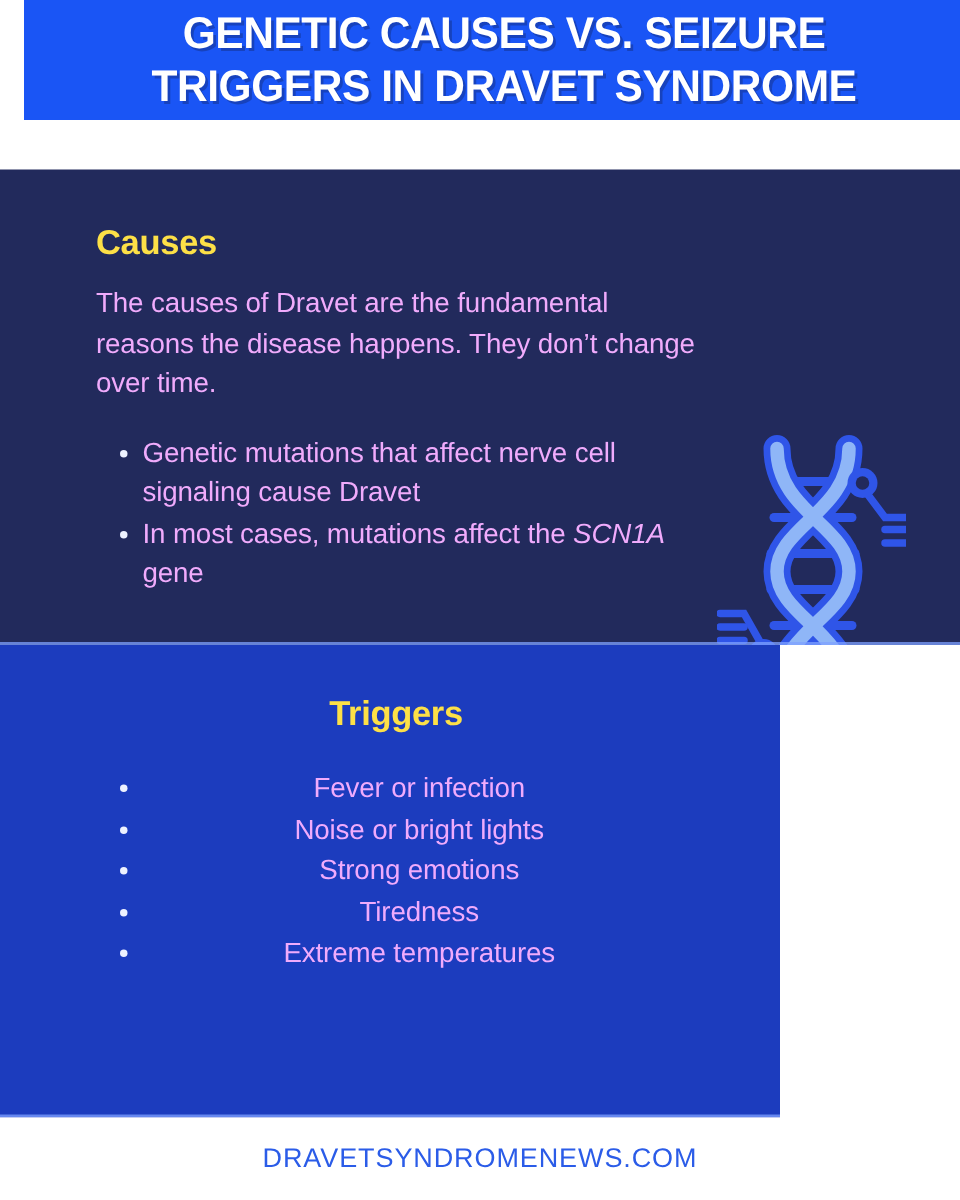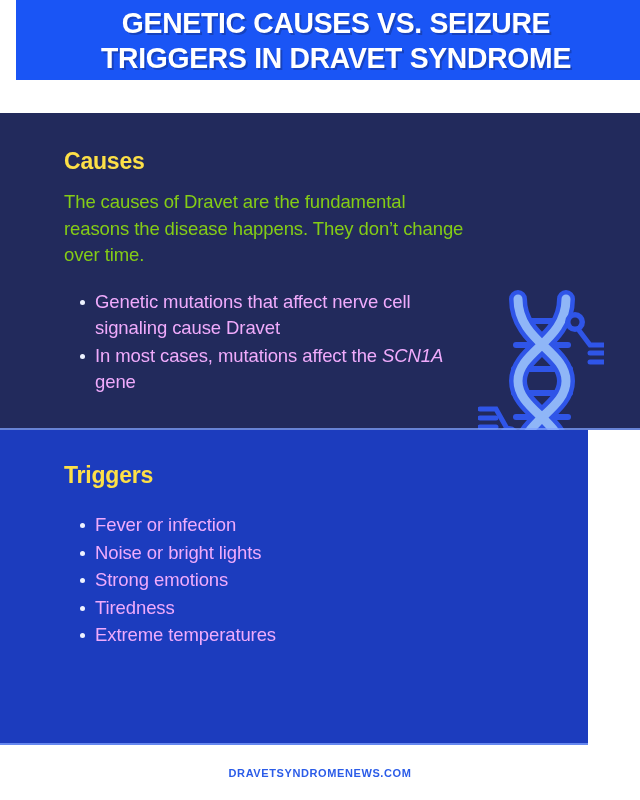--- a/index.html
+++ b/index.html
@@ -54,24 +54,25 @@
     left: 0; top: 113px;
     width: 640px;
     height: 317px;
     background: #222a5c;
     overflow: hidden;
   }
   
   .panel-triggers {
     position: absolute;
     left: 0; top: 430px;
-    width: 588px;
+    width: 520px;
     height: 315px;
     background: #1c3cbe;
     overflow: hidden;
+    text-align: center;
   }
   .panel-rule {
     position: absolute;
     left: 0; bottom: 0;
     width: 640px;
     height: 2px;
     background: #7fa2ff;
     opacity: .75;
   }
 
@@ -81,42 +82,42 @@
     left: 0; top: 745px;
     width: 640px;
     height: 55px;
     background: #ffffff;
     display: flex;
     align-items: center;
     justify-content: center;
   }
   .footer-link {
     color: #2b5ce8;
-    font-size: 11px;
-    font-weight: bold;
+    font-size: 18px;
+    font-weight: normal;
     letter-spacing: 0.6px;
     text-transform: uppercase;
     text-decoration: none;
   }
 
   
   .content {
     position: absolute;
     left: 64px;
     width: 400px;
   }
   .section-heading {
     color: #fde047;
     font-size: 23px;
     font-weight: bold;
     letter-spacing: -0.2px;
     margin: 0 0 14px 0;
   }
   .section-body {
-    color: #84cc16;
+    color: #f0abfc;
     font-size: 18.5px;
     line-height: 26.5px;
     margin: 0;
     letter-spacing: -0.1px;
   }
   .bullets {
     list-style: none;
     margin: 20px 0 0 0;
     padding: 0;
     color: #f0abfc;

